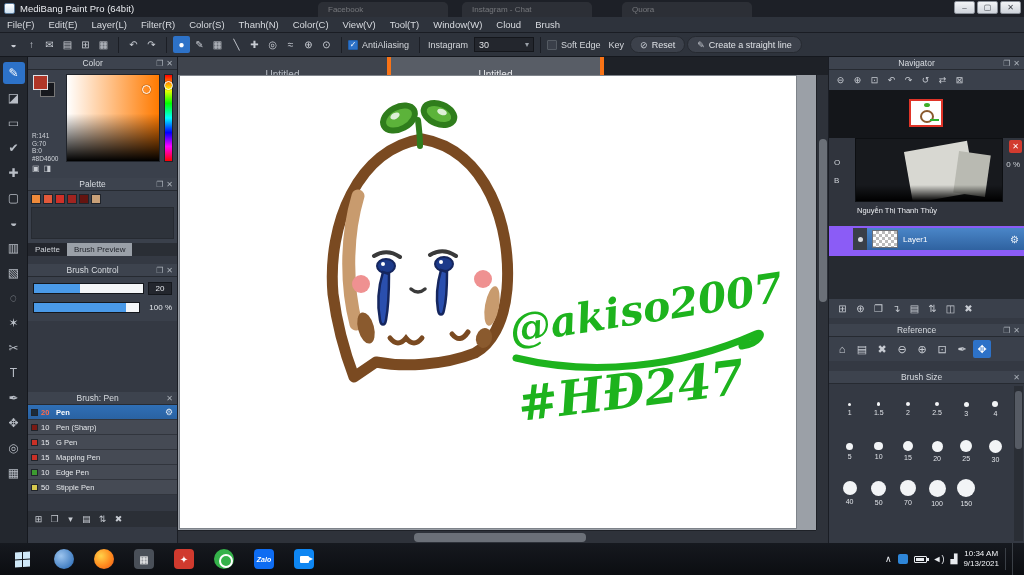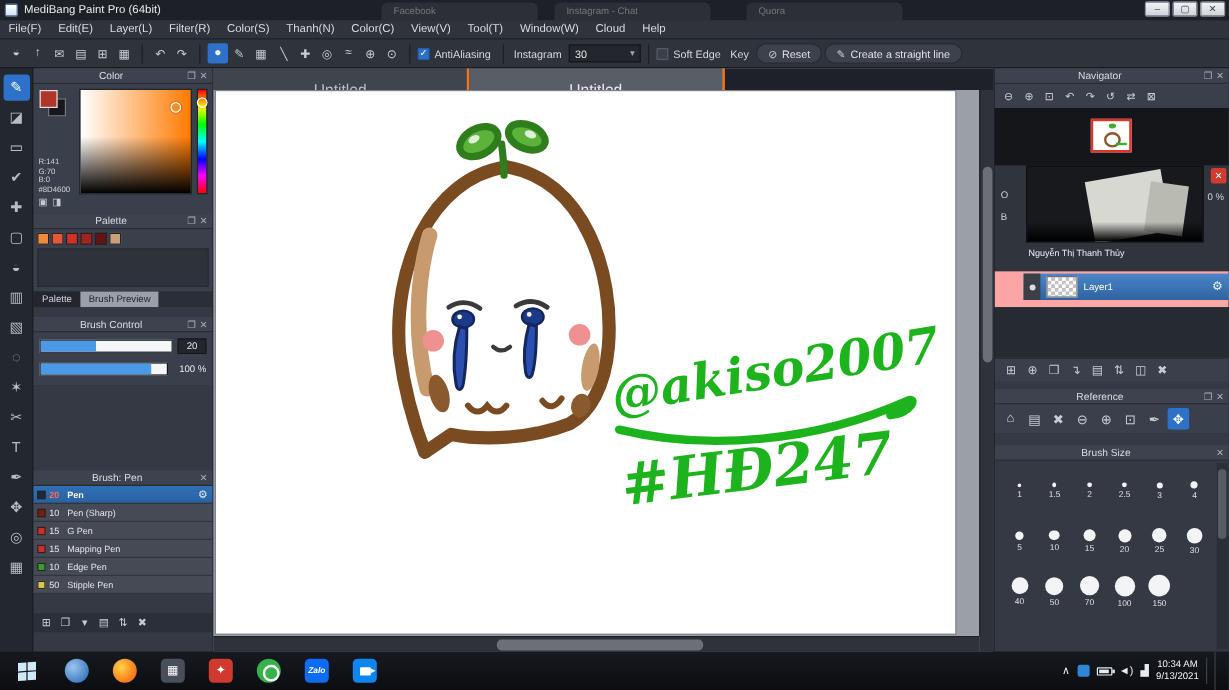--- a/index.html
+++ b/index.html
@@ -88,21 +88,21 @@
   .brushrow.selected .bname { color:#fff; font-weight:bold; }
   .bgear { display:none; color:#dfe8f2; font-size:9px; margin-right:4px; }
   .brushrow.selected .bgear { display:block; }
 
   #brush-footer { height:16px; background:#2b2f36; display:flex; align-items:center; gap:3px; padding-left:4px; flex:none; }
   #brush-footer .ico { width:13px; height:13px; font-size:9px; }
 
   
   #canvas-area { position:absolute; left:178px; right:196px; top:0; bottom:0; background:#9ba0a7; }
   #canvas-tabs { position:absolute; left:0; top:0; right:0; height:18px; background:#1e2127; display:flex; }
-  .ctab { width:213px; height:34px; font-size:13px; display:flex; align-items:center; justify-content:center; background:#3f444d; color:#b9bec6; border-right:2px solid #f97316; }
+  .ctab { width:213px; height:34px; font-size:10px; display:flex; align-items:center; justify-content:center; background:#3f444d; color:#b9bec6; border-right:4px solid #f97316; }
   .ctab.active { background:#585d66; color:#e8eaed; }
   #viewport { position:absolute; left:0; top:18px; right:12px; bottom:13px; background:#9ba0a7; }
   #white-canvas { position:absolute; left:2px; top:1px; right:20px; bottom:2px; background:#fff; box-shadow:0 0 0 1px #7e838a; }
   #white-canvas svg { position:absolute; left:0; top:0; width:100%; height:100%; }
   #vscroll { position:absolute; right:0; top:18px; bottom:13px; width:12px; background:#2e323a; border-left:1px solid #1e2127; }
   #vthumb { position:absolute; left:2px; width:8px; top:14%; height:36%; background:#6b7078; border-radius:4px; }
   #hscroll { position:absolute; left:0; right:12px; bottom:0; height:13px; background:#2e323a; border-top:1px solid #1e2127; }
   #hthumb { position:absolute; top:2px; height:9px; left:37%; width:27%; background:#6b7078; border-radius:4px; }
   #scroll-corner { position:absolute; right:0; bottom:0; width:12px; height:13px; background:#2e323a; }
 
@@ -120,21 +120,21 @@
 
   #overlay-block { height:88px; background:#30343d; position:relative; flex:none; }
   #overlay-close { position:absolute; top:2px; right:2px; width:13px; height:13px; background:#d23b2f; color:#fff; font-size:8px; display:flex; align-items:center; justify-content:center; border-radius:2px; }
   .partial-txt { position:absolute; font-size:8px; color:#cfd3d9; }
   #photo { position:absolute; left:26px; top:0; width:148px; height:64px; background:#17191d; overflow:hidden; border:1px solid #0d0f12; }
   .paper1 { position:absolute; left:52px; top:7px; width:64px; height:52px; background:#d8d8d2; transform:rotate(-10deg); }
   .paper2 { position:absolute; left:100px; top:14px; width:32px; height:42px; background:#b9bab2; transform:rotate(8deg); }
   #photo-floor { position:absolute; left:0; bottom:0; width:100%; height:16px; background:linear-gradient(rgba(0,0,0,0),#000); }
   #overlay-caption { position:absolute; left:28px; top:68px; font-size:7.5px; color:#eceef2; }
 
-  #layer-list { background:#fca5a5; padding-top:2px; flex:none;padding-left:24px; }
+  #layer-list { background:#8b5cf6; padding-top:2px; flex:none;padding-left:24px; }
   .layerrow { height:22px; display:flex; align-items:center; margin-bottom:6px; background:#4d525b; }
   .layerrow.selected { background:linear-gradient(#4a86c8,#2f62a0); }
   .leye { width:14px; height:22px; background:#3a3f48; display:flex; align-items:center; justify-content:center; flex:none; }
   .leye .dot { width:5px; height:5px; border-radius:50%; background:#d9dde2; display:block; }
   .lthumb { width:26px; height:18px; margin:0 5px; border:1px solid #6a6f77; flex:none;
     background-image:linear-gradient(45deg,#bbb 25%,transparent 25%,transparent 75%,#bbb 75%),linear-gradient(45deg,#bbb 25%,#fff 25%,#fff 75%,#bbb 75%);
     background-size:6px 6px; background-position:0 0,3px 3px; background-color:#fff; }
   .lname { flex:1; font-size:8px; color:#e2e5ea; }
   .layerrow.selected .lname { color:#fff; }
   .lgear { display:none; color:#eaf1fa; font-size:10px; margin-right:5px; }
@@ -210,21 +210,21 @@
       <div class="menu-item">Edit(E)</div>
       <div class="menu-item">Layer(L)</div>
       <div class="menu-item">Filter(R)</div>
       <div class="menu-item">Color(S)</div>
       <div class="menu-item">Thanh(N)</div>
       <div class="menu-item">Color(C)</div>
       <div class="menu-item">View(V)</div>
       <div class="menu-item">Tool(T)</div>
       <div class="menu-item">Window(W)</div>
       <div class="menu-item">Cloud</div>
-      <div class="menu-item">Help</div>
+      <div class="menu-item">Brush</div>
     </div>
 
   <div id="toolbar">
     <div class="tb-group">
         <div class="ico">◒</div>
         <div class="ico">↑</div>
         <div class="ico">✉</div>
         <div class="ico">▤</div>
         <div class="ico">⊞</div>
         <div class="ico">▦</div>

